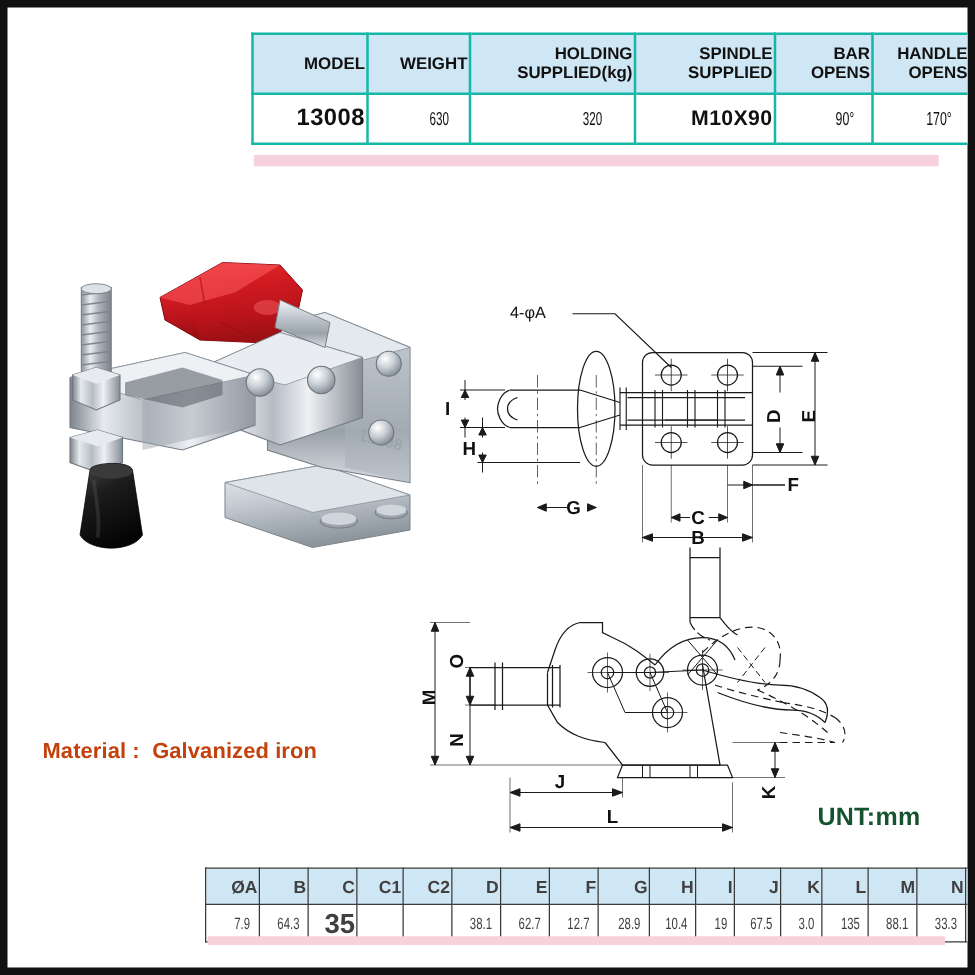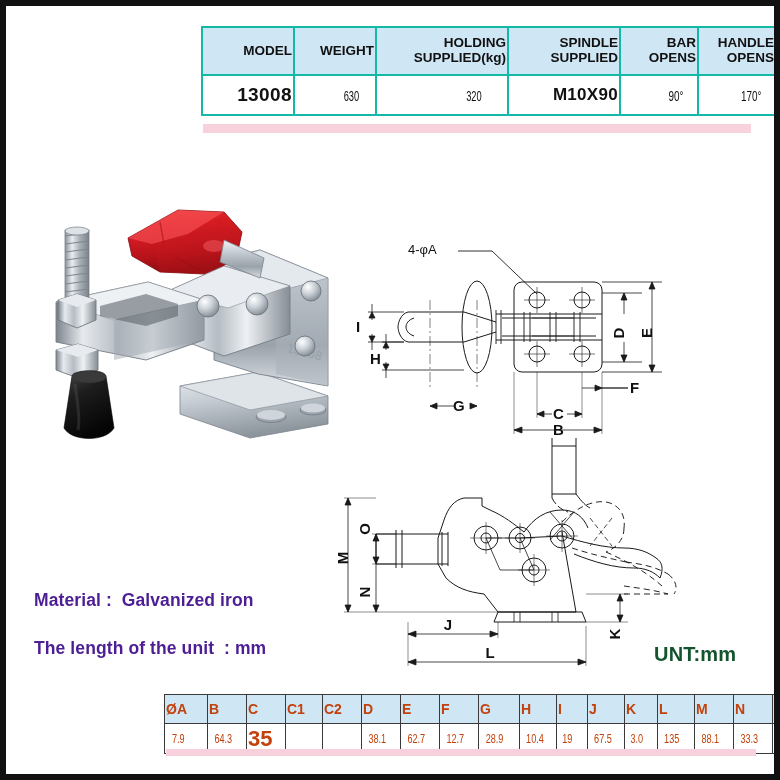--- a/index.html
+++ b/index.html
@@ -65,23 +65,23 @@
   #dim-table {
     position: absolute;
     left: 158px;
     top: 688px;
     width: 594px;
     border-collapse: collapse;
     table-layout: fixed;
   }
   #dim-table th, #dim-table td {
     border: 1px solid #3a3a3a;
-    text-align: left;
+    text-align: right;
     vertical-align: middle;
-    color: #c2410c;
+    color: #404040;
   }
   #dim-table th {
     background: #cfe6f4;
     font-size: 14px;
     font-weight: bold;
     height: 26px;
   }
   #dim-table td {
     background: #ffffff;
     height: 27px;
@@ -96,21 +96,21 @@
     width: 590px;
     height: 7px;
     background: #f7d2dd;
   }
 
   
   .note {
     position: absolute;
     font-size: 17.5px;
     font-weight: bold;
-    color: #4c1d95;
+    color: #c2410c;
     white-space: pre;
     letter-spacing: .1px;
   }
   #note-material { left: 28px; top: 584px; }
   #note-unit     { left: 28px; top: 632px; }
   #unit-tag {
     position: absolute;
     left: 648px; top: 637px;
     font-size: 20px;
     font-weight: bold;
@@ -483,21 +483,20 @@
 
     <text class="dimlabel" x="10" y="122" transform="rotate(-90 10 122)" text-anchor="middle">M</text>
     <text class="dimlabel" x="32" y="93" transform="rotate(-90 32 93)" text-anchor="middle">O</text>
     <text class="dimlabel" x="32" y="156" transform="rotate(-90 32 156)" text-anchor="middle">N</text>
     <text class="dimlabel" x="110" y="194" text-anchor="middle">J</text>
     <text class="dimlabel" x="152" y="222" text-anchor="middle">L</text>
     <text class="dimlabel" x="282" y="198" transform="rotate(-90 282 198)" text-anchor="middle">K</text>
   </svg>
 
   <div class="note" id="note-material">Material :  Galvanized iron</div>
-  <div class="note" id="note-unit">The length of the unit  : mm</div>
   <div id="unit-tag">UNT:mm</div>
 
   <table id="dim-table">
     <thead>
       <tr>
         <th style="width:40px">ØA</th>
         <th style="width:36px">B</th>
         <th style="width:36px">C</th>
         <th style="width:34px">C1</th>
         <th style="width:36px">C2</th>

